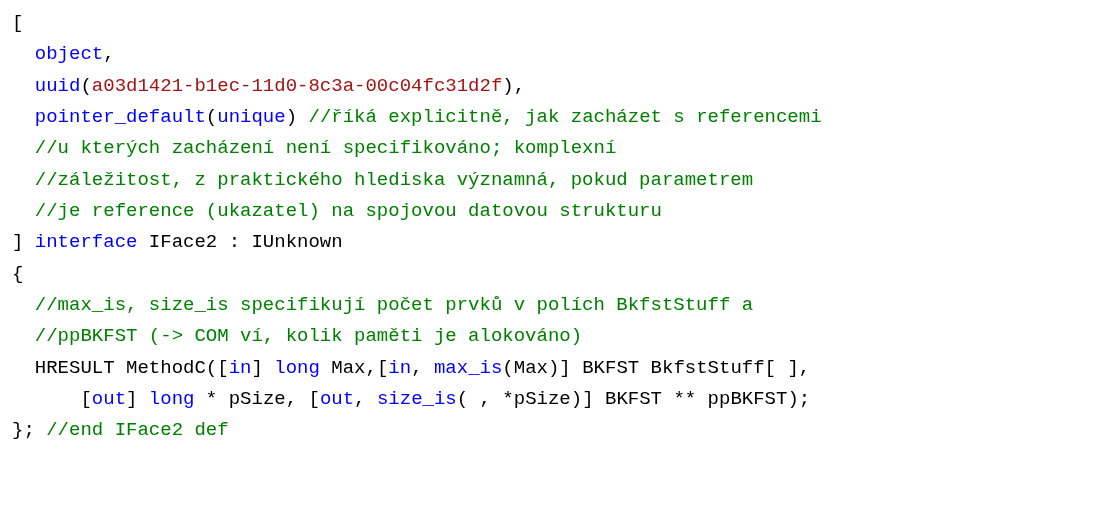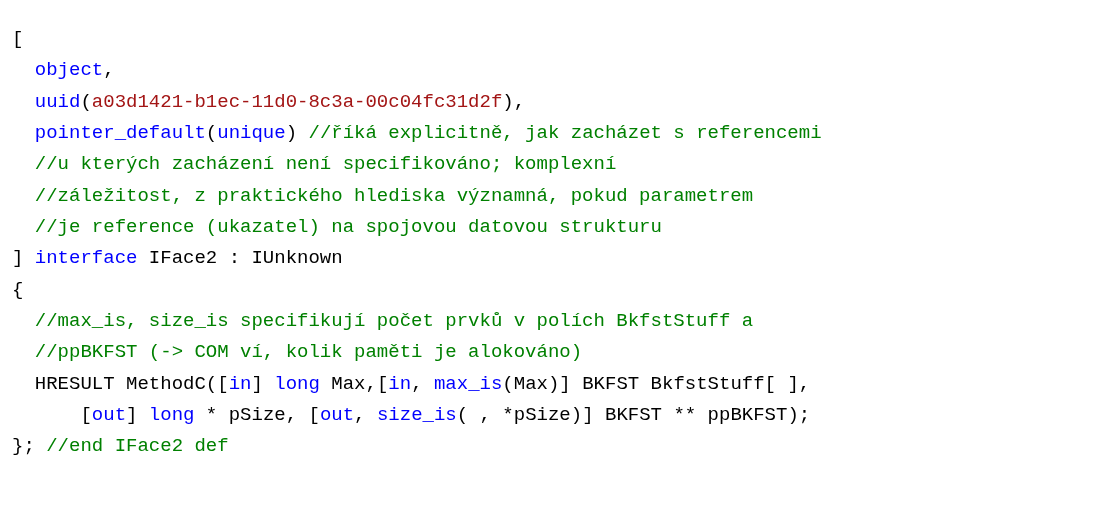--- a/index.html
+++ b/index.html
@@ -5,21 +5,21 @@
   html, body {
     margin: 0;
     padding: 0;
     background: #ffffff;
   }
   .code-block {
     font-family: Consolas, "Courier New", monospace;
     font-size: 19px;
     line-height: 1.65;
     white-space: pre;
-    padding: 24px 12px;
+    padding: 8px 12px;
     color: #000000;
   }
   .kw { color: #0000ff; }      
   .str { color: #a31515; }     
   .com { color: #008000; }     
   .blk { color: #000000; }     
 </style>
 </head>
 <body>
 

